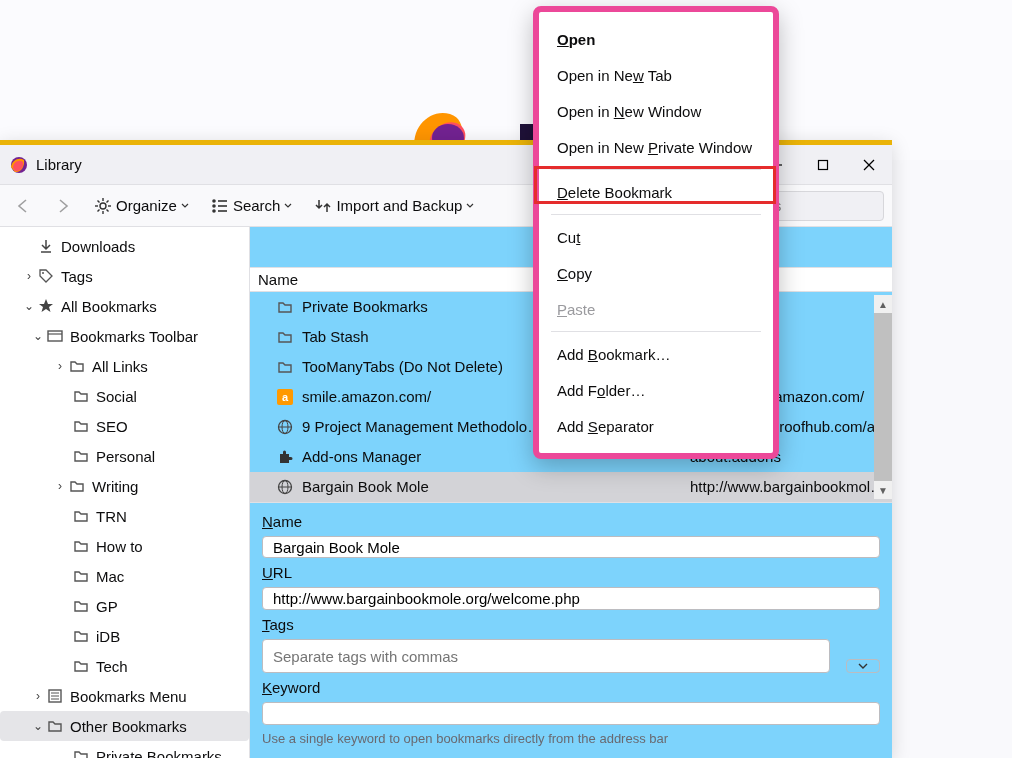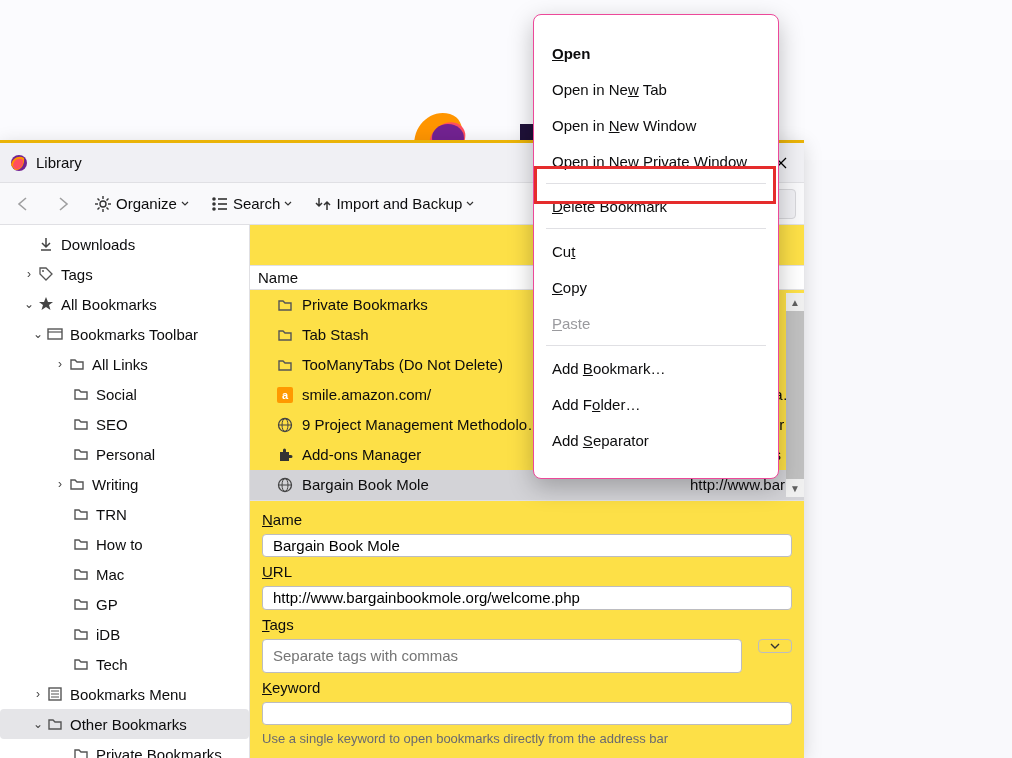--- a/index.html
+++ b/index.html
@@ -19,23 +19,23 @@
     position: absolute;
     left:0; top:0; right:0; height:160px;
     background: #fbfbfe;
   }
   .ff-logo { position:absolute; left:400px; top:100px; width:140px; height:50px; }
 
   
   .library-window {
     position: absolute;
     left: 0; top: 140px;
-    width: 804px; height: 618px;
-    background: #fde047;
-    border-top: 3px solid #eab308;
+    width: 892px; height: 618px;
+    background: #7dd3fc;
+    border-top: 5px solid #eab308;
     box-shadow: 0 4px 18px rgba(0,0,0,0.15);
     display: flex; flex-direction: column;
   }
   
   .titlebar {
     height: 40px;
     background:#f0f0f4;
     display:flex; align-items:center; padding-left:10px;
     border-bottom:1px solid #e0e0e4;
   }
@@ -107,31 +107,31 @@
     border-top:1px solid #e0e0e4; padding:10px 12px 12px 12px;
     display:flex; flex-direction:column; gap:6px;
     overflow:auto;
   }
   .field-label { font-size:15px; }
   .ul-first { text-decoration:underline; text-decoration-skip-ink:none; }
   .field-input {
     height:34px; border:1px solid #bcbcc0; border-radius:4px;
     padding:0 10px; font-size:15px;
   }
-  .tag-row { display:flex; gap:16px; align-items:flex-start; }
+  .tag-row { display:flex; gap:16px; align-items:flex-end; }
   .tag-row .field-input { flex:1; }
   .tag-more { width:34px; border:1px solid #bcbcc0; border-radius:4px; display:flex; align-items:center; justify-content:center; }
   .hint { font-size:13px; color:#696970; }
 
   
   .context-menu {
-    position:absolute; left:533px; top:14px; width:246px;
-    background:#fff; border:1px solid #ec4899; border-radius:8px;
+    position:absolute; left:533px; top:6px; width:246px;
+    background:#fff; border:6px solid #ec4899; border-radius:8px;
     box-shadow:0 8px 24px rgba(0,0,0,.25);
-    padding:20px 0; z-index:10;
+    padding:9px 0; z-index:10;
   }
   .cm-item { height:36px; display:flex; align-items:center; padding:0 18px; font-size:15px; }
   .cm-item.disabled { color:#9a9a9e; }
   .cm-item.bold { font-weight:700; }
   .cm-sep { height:1px; background:#e0e0e4; margin:4px 12px; }
   .cm-highlight-box {
     position:absolute; left:534px; top:166px; width:242px; height:38px;
     border:3px solid #e52c2c; z-index:11; pointer-events:none;
   }
 

